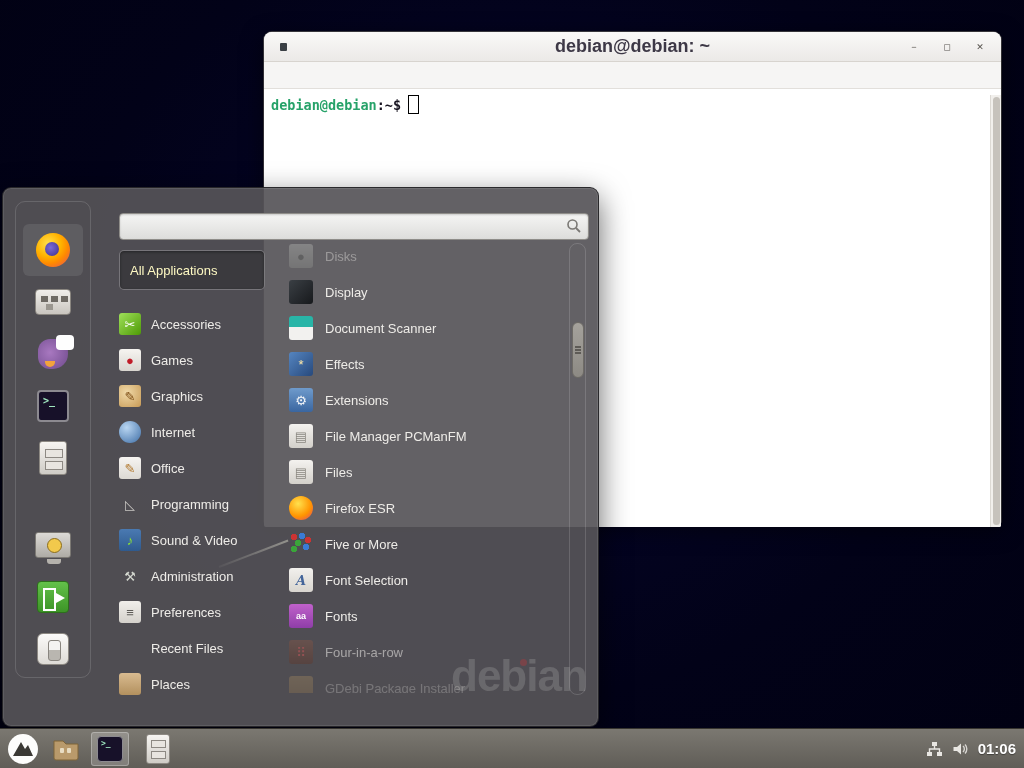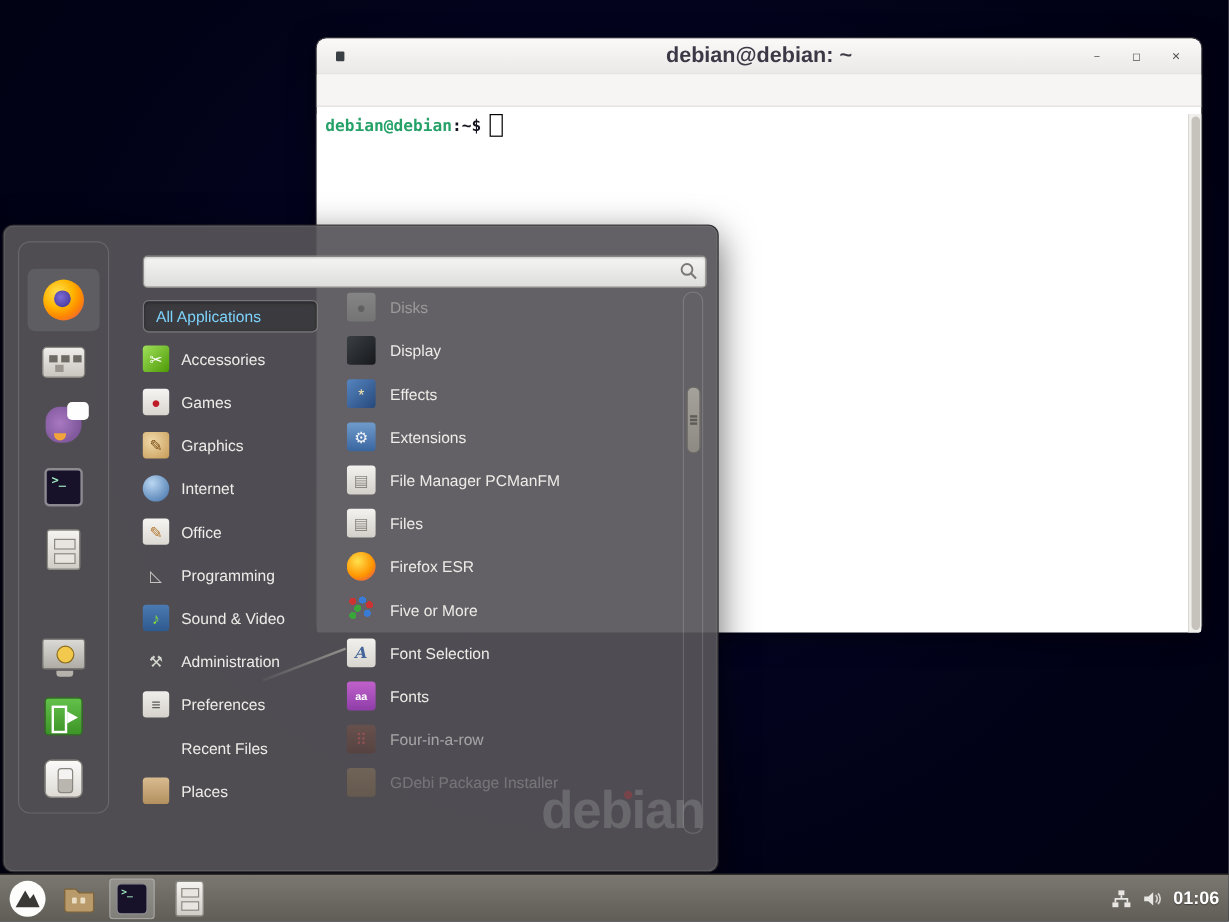--- a/index.html
+++ b/index.html
@@ -93,23 +93,23 @@
 
   
   .search-box { position:absolute; left:116px; top:25px; width:470px; height:27px; }
   .search-input { width:100%; height:100%; border:1px solid #8f8d89; border-radius:4px;
       background:linear-gradient(#f5f5f4,#dddddb); padding:0 28px 0 8px; font-size:13px; color:#333;
       outline:none; box-shadow:inset 0 1px 2px rgba(0,0,0,.18); }
   .search-glass { position:absolute; right:7px; top:5px; width:16px; height:16px; }
 
   
   .cat-col { position:absolute; left:116px; top:62px; width:160px; }
-  .all-apps-btn { width:146px; height:27px; margin-bottom:4px; border-radius:5px;
+  .all-apps-btn { width:146px; height:40px; margin-bottom:16px; border-radius:5px;
       background:rgba(44,43,46,.55); border:1px solid rgba(170,168,172,.55);
-      box-shadow:inset 0 1px 3px rgba(0,0,0,.4); color:#7dd3fc; font-size:13px;
+      box-shadow:inset 0 1px 3px rgba(0,0,0,.4); color:#fef9c3; font-size:13px;
       display:flex; align-items:center; padding-left:10px; }
   .menu-row { height:36px; display:flex; align-items:center; gap:10px; }
   .chip { width:22px; height:22px; border-radius:3px; flex:0 0 auto;
           display:flex; align-items:center; justify-content:center; overflow:hidden; }
   .menu-row.no-icon .chip { visibility:hidden; }
   .chip .glyph { font-style:normal; font-size:13px; line-height:1; }
   .menu-row .mlabel { font-size:13px; color:#eeece8; white-space:nowrap; }
   .chip.round { border-radius:50%; }
 
   
@@ -308,20 +308,26 @@
         </span>
         <span class="mlabel">Disks</span>
       </div>
       <div class="menu-row">
         <span class="chip" style="background: linear-gradient(135deg, rgb(58, 63, 68), rgb(23, 25, 28));">
           <i class="glyph"></i>
         </span>
         <span class="mlabel">Display</span>
       </div>
       <div class="menu-row">
+        <span class="chip" style="background: linear-gradient(rgb(40, 181, 167) 46%, rgb(242, 241, 239) 46%);">
+          <i class="glyph"></i>
+        </span>
+        <span class="mlabel">Document Scanner</span>
+      </div>
+      <div class="menu-row">
         <span class="chip" style="background: linear-gradient(135deg, rgb(85, 133, 192), rgb(39, 73, 124));">
           <i class="glyph" style="color: rgb(255, 233, 168);">*</i>
         </span>
         <span class="mlabel">Effects</span>
       </div>
       <div class="menu-row">
         <span class="chip" style="background: linear-gradient(rgb(111, 155, 204), rgb(58, 102, 160));">
           <i class="glyph" style="color: rgb(242, 244, 248);">⚙</i>
         </span>
         <span class="mlabel">Extensions</span>

